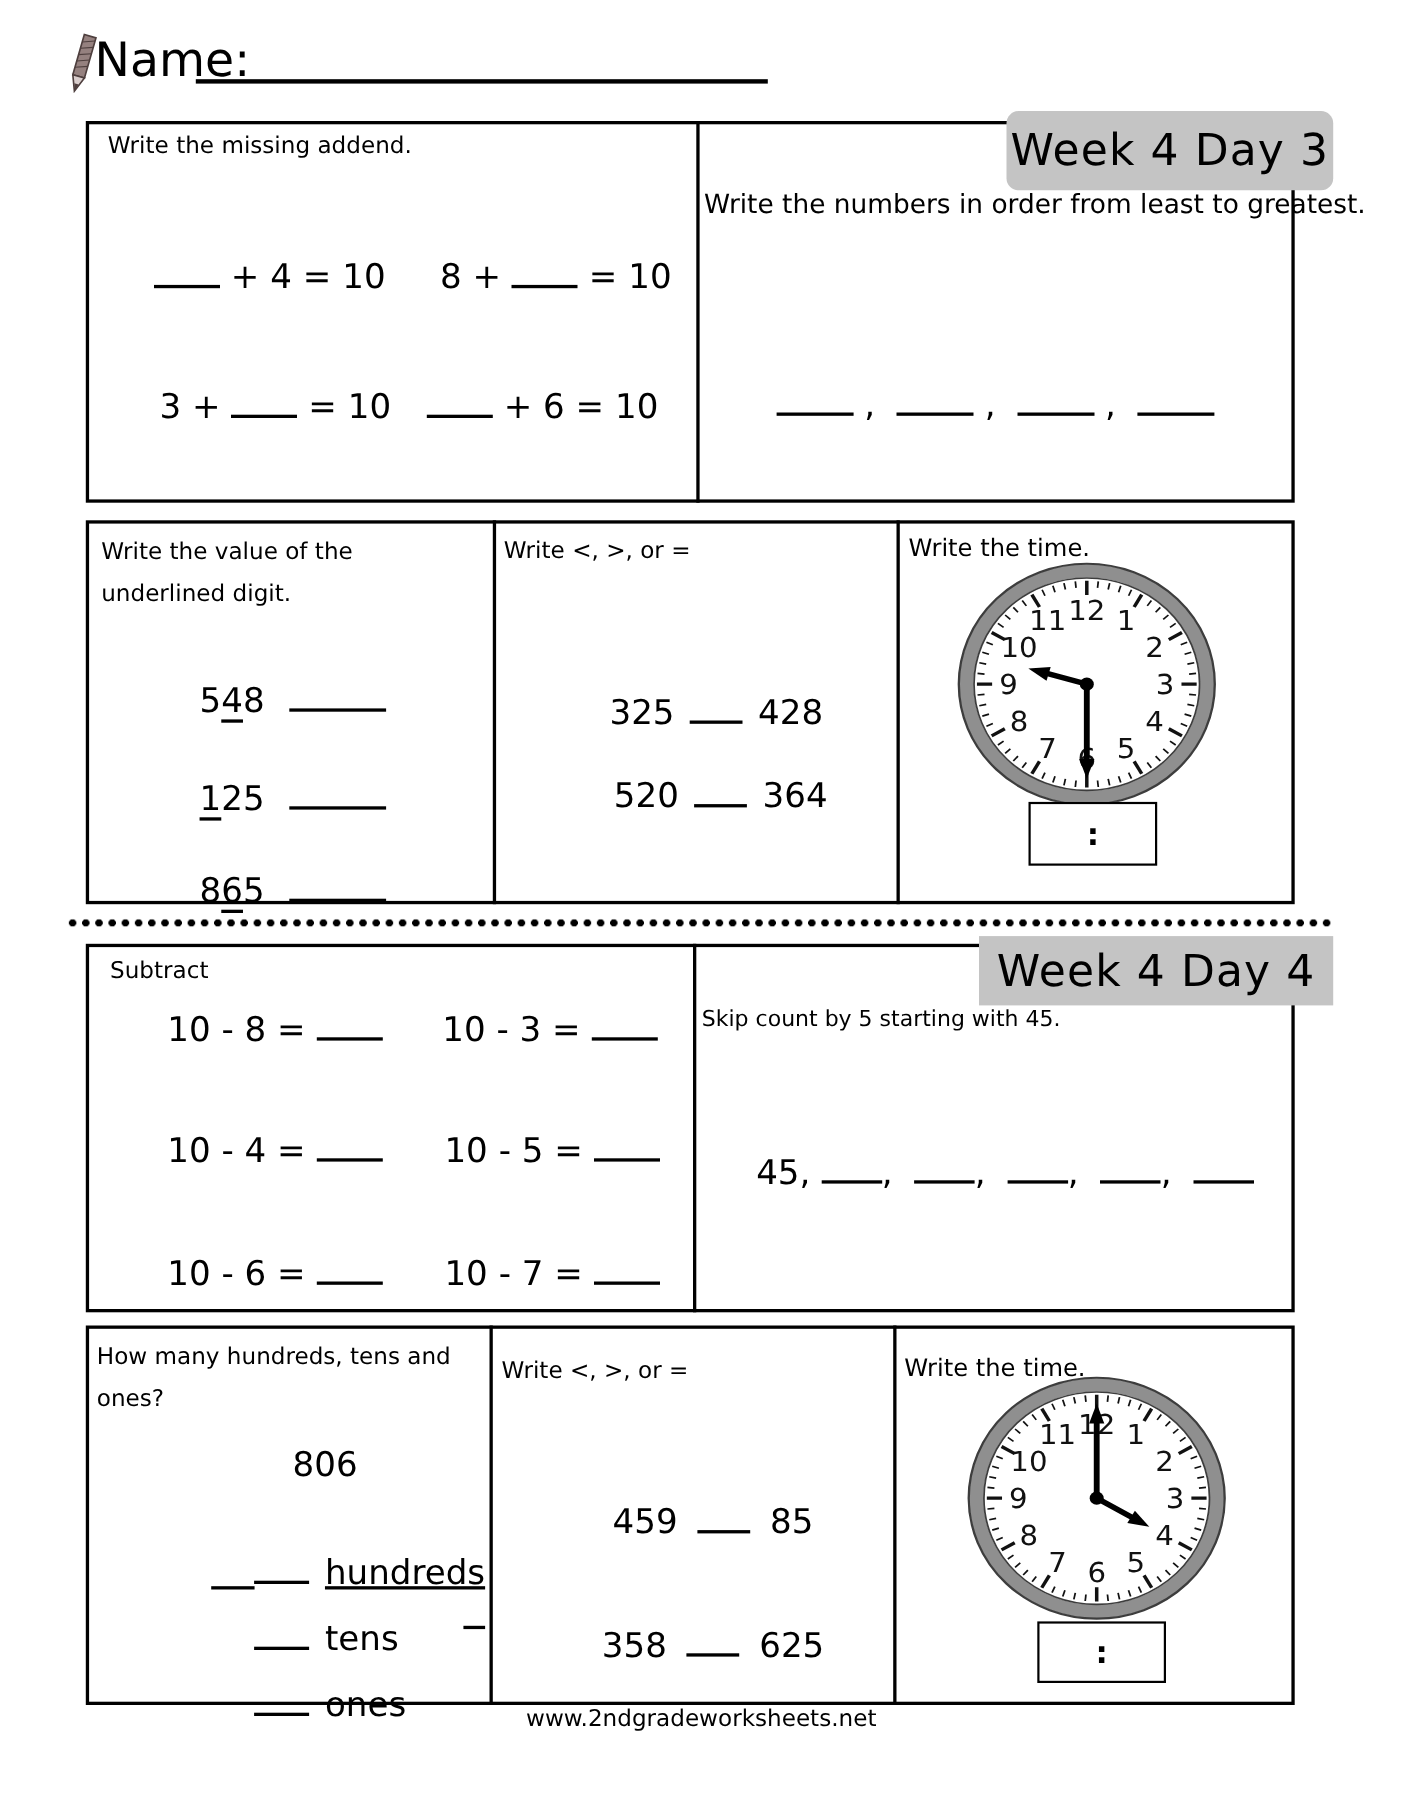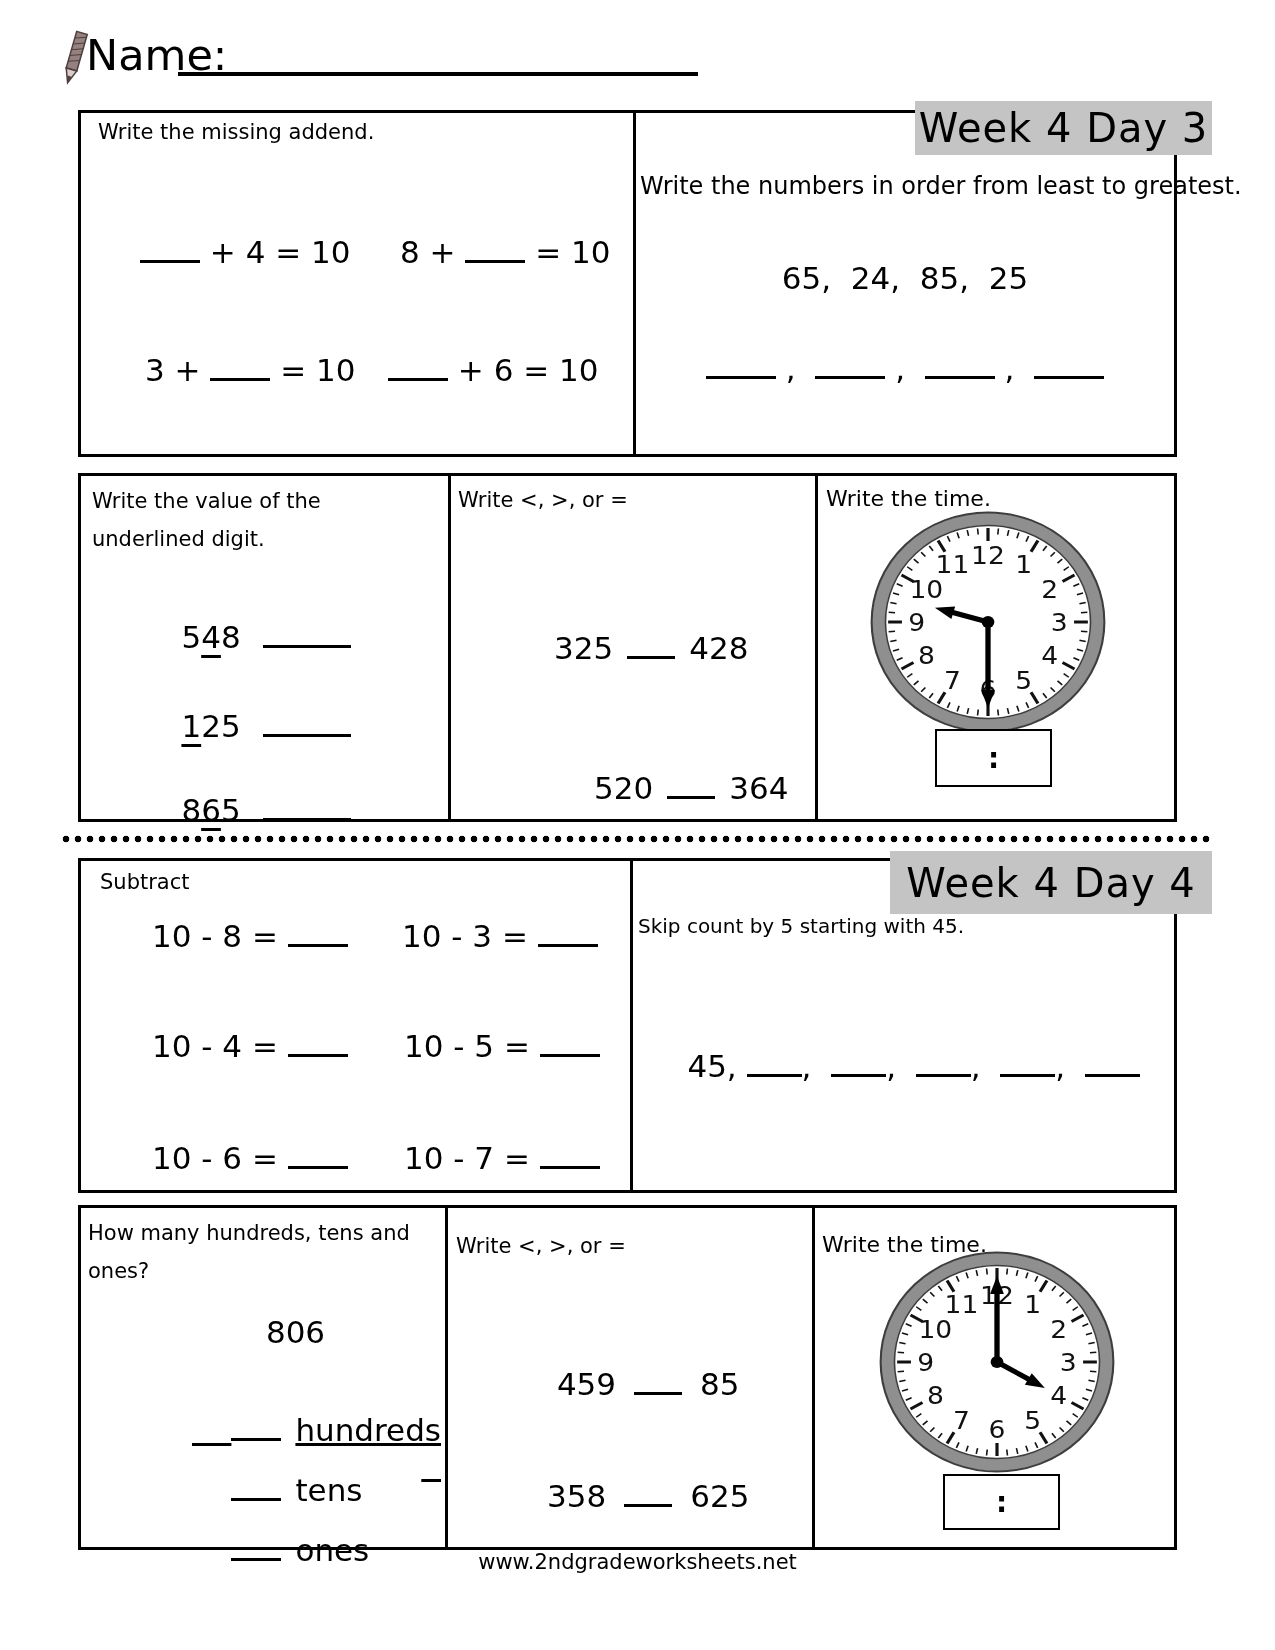--- a/index.html
+++ b/index.html
@@ -35,33 +35,32 @@
     <g transform="rotate(16 19 31)">
       <rect x="13" y="4" width="11" height="38" fill="#95817f" stroke="#4e3f3e" stroke-width="1.5"></rect>
       <path d="M13 11 L24 7 M13 17 L24 13 M13 23 L24 19 M13 29 L24 25 M13 35 L24 31" stroke="#4e3f3e" stroke-width="1" fill="none"></path>
       <polygon points="13,42 24,42 18.5,56" fill="#d9cdcc" stroke="#4e3f3e" stroke-width="1.5"></polygon>
       <polygon points="16.5,49 20.5,49 18.5,56" fill="#4e3f3e"></polygon>
     </g>
   </svg>
   <div class="namelabel" style="left:86px;top:30px;">Name:</div>
   <div class="nameline" style="left:178px;top:36px;width:520px;height:36px;"></div>
 
-  <div class="banner" style="left:915px;top:101px;width:297px;height:54px;">Week 4 Day 3</div>
+  <div class="banner" style="left:915px;top:101px;width:297px;height:72px;border-radius:11px;">Week 4 Day 3</div>
 
   <div class="box" style="left:78px;top:110px;width:1099px;height:347px;"></div>
   <div class="vdiv" style="left:633px;top:110px;height:347px;"></div>
 
   <div class="label" style="left:98px;top:120px;">Write the missing addend.</div>
   <div class="math" style="left:140px;top:234px;"><span class="bl" style="width: 60px;"></span> + 4 = 10</div>
   <div class="math" style="left:400px;top:234px;">8 + <span class="bl" style="width: 60px;"></span> = 10</div>
   <div class="math" style="left:145px;top:352px;">3 + <span class="bl" style="width: 60px;"></span> = 10</div>
   <div class="math" style="left:388px;top:352px;"><span class="bl" style="width: 60px;"></span> + 6 = 10</div>
 
   <div class="label" style="left:640px;top:172px;font-size:24px;">Write the numbers in order from least to greatest.</div>
-  <div class="math center" style="left:633px;top:260px;width:544px;">65,  24,  85,  25</div>
   <div class="math center" style="left:633px;top:350px;width:544px;"><span class="bl" style="width: 70px;"></span> ,  <span class="bl" style="width: 70px;"></span> ,  <span class="bl" style="width: 70px;"></span> ,  <span class="bl" style="width: 70px;"></span></div>
 
   <div class="box" style="left:78px;top:473px;width:1099px;height:349px;"></div>
   <div class="vdiv" style="left:448px;top:473px;height:349px;"></div>
   <div class="vdiv" style="left:815px;top:473px;height:349px;"></div>
 
   <div class="label label2" style="left:92px;top:482px;width:330px;">
     <span>Write the value of the</span><br>
     <span>underlined digit.</span>
   </div>
@@ -72,21 +71,21 @@
     <span></span><span class="ud">1</span><span>25</span><span class="bl" style="width:88px;margin-left:22px;"></span>
   </div>
   <div class="math" style="left:142px;top:756px;">
     <span>8</span><span class="ud">6</span><span>5</span><span class="bl" style="width:88px;margin-left:22px;"></span>
   </div>
 
   <div class="label" style="left:458px;top:488px;">Write &lt;, &gt;, or =</div>
   <div class="math center" style="left:448px;top:594px;width:367px;">
     <span>325</span><span class="bl" style="width:48px;margin:0 14px;"></span><span>428</span>
   </div>
-  <div class="math center" style="left:448px;top:734px;width:375px;margin-left:36px;">
+  <div class="math center" style="left:448px;top:670px;width:375px;">
     <span>520</span><span class="bl" style="width:48px;margin:0 14px;"></span><span>364</span>
   </div>
 
   <div class="label" style="left:826px;top:486px;font-size:22px;">Write the time.</div>
   <svg class="abs" style="left:869px;top:510px;" width="238" height="224" viewBox="-112 -112 224 224" preserveAspectRatio="none">
       <circle cx="0" cy="0" r="103" fill="#fff" stroke="#8f8f8f" stroke-width="12"></circle>
       <circle cx="0" cy="0" r="109.5" fill="none" stroke="#3d3d3d" stroke-width="2"></circle>
       <circle cx="0" cy="0" r="96.5" fill="none" stroke="#3d3d3d" stroke-width="1.5"></circle>
       <line x1="0" y1="-81" x2="0" y2="-94" stroke="#111" stroke-width="3"></line>
       <line x1="9.198504767553505" y1="-87.51792679240805" x2="9.825675547159426" y2="-93.48505816461768" stroke="#111" stroke-width="1.5"></line>

